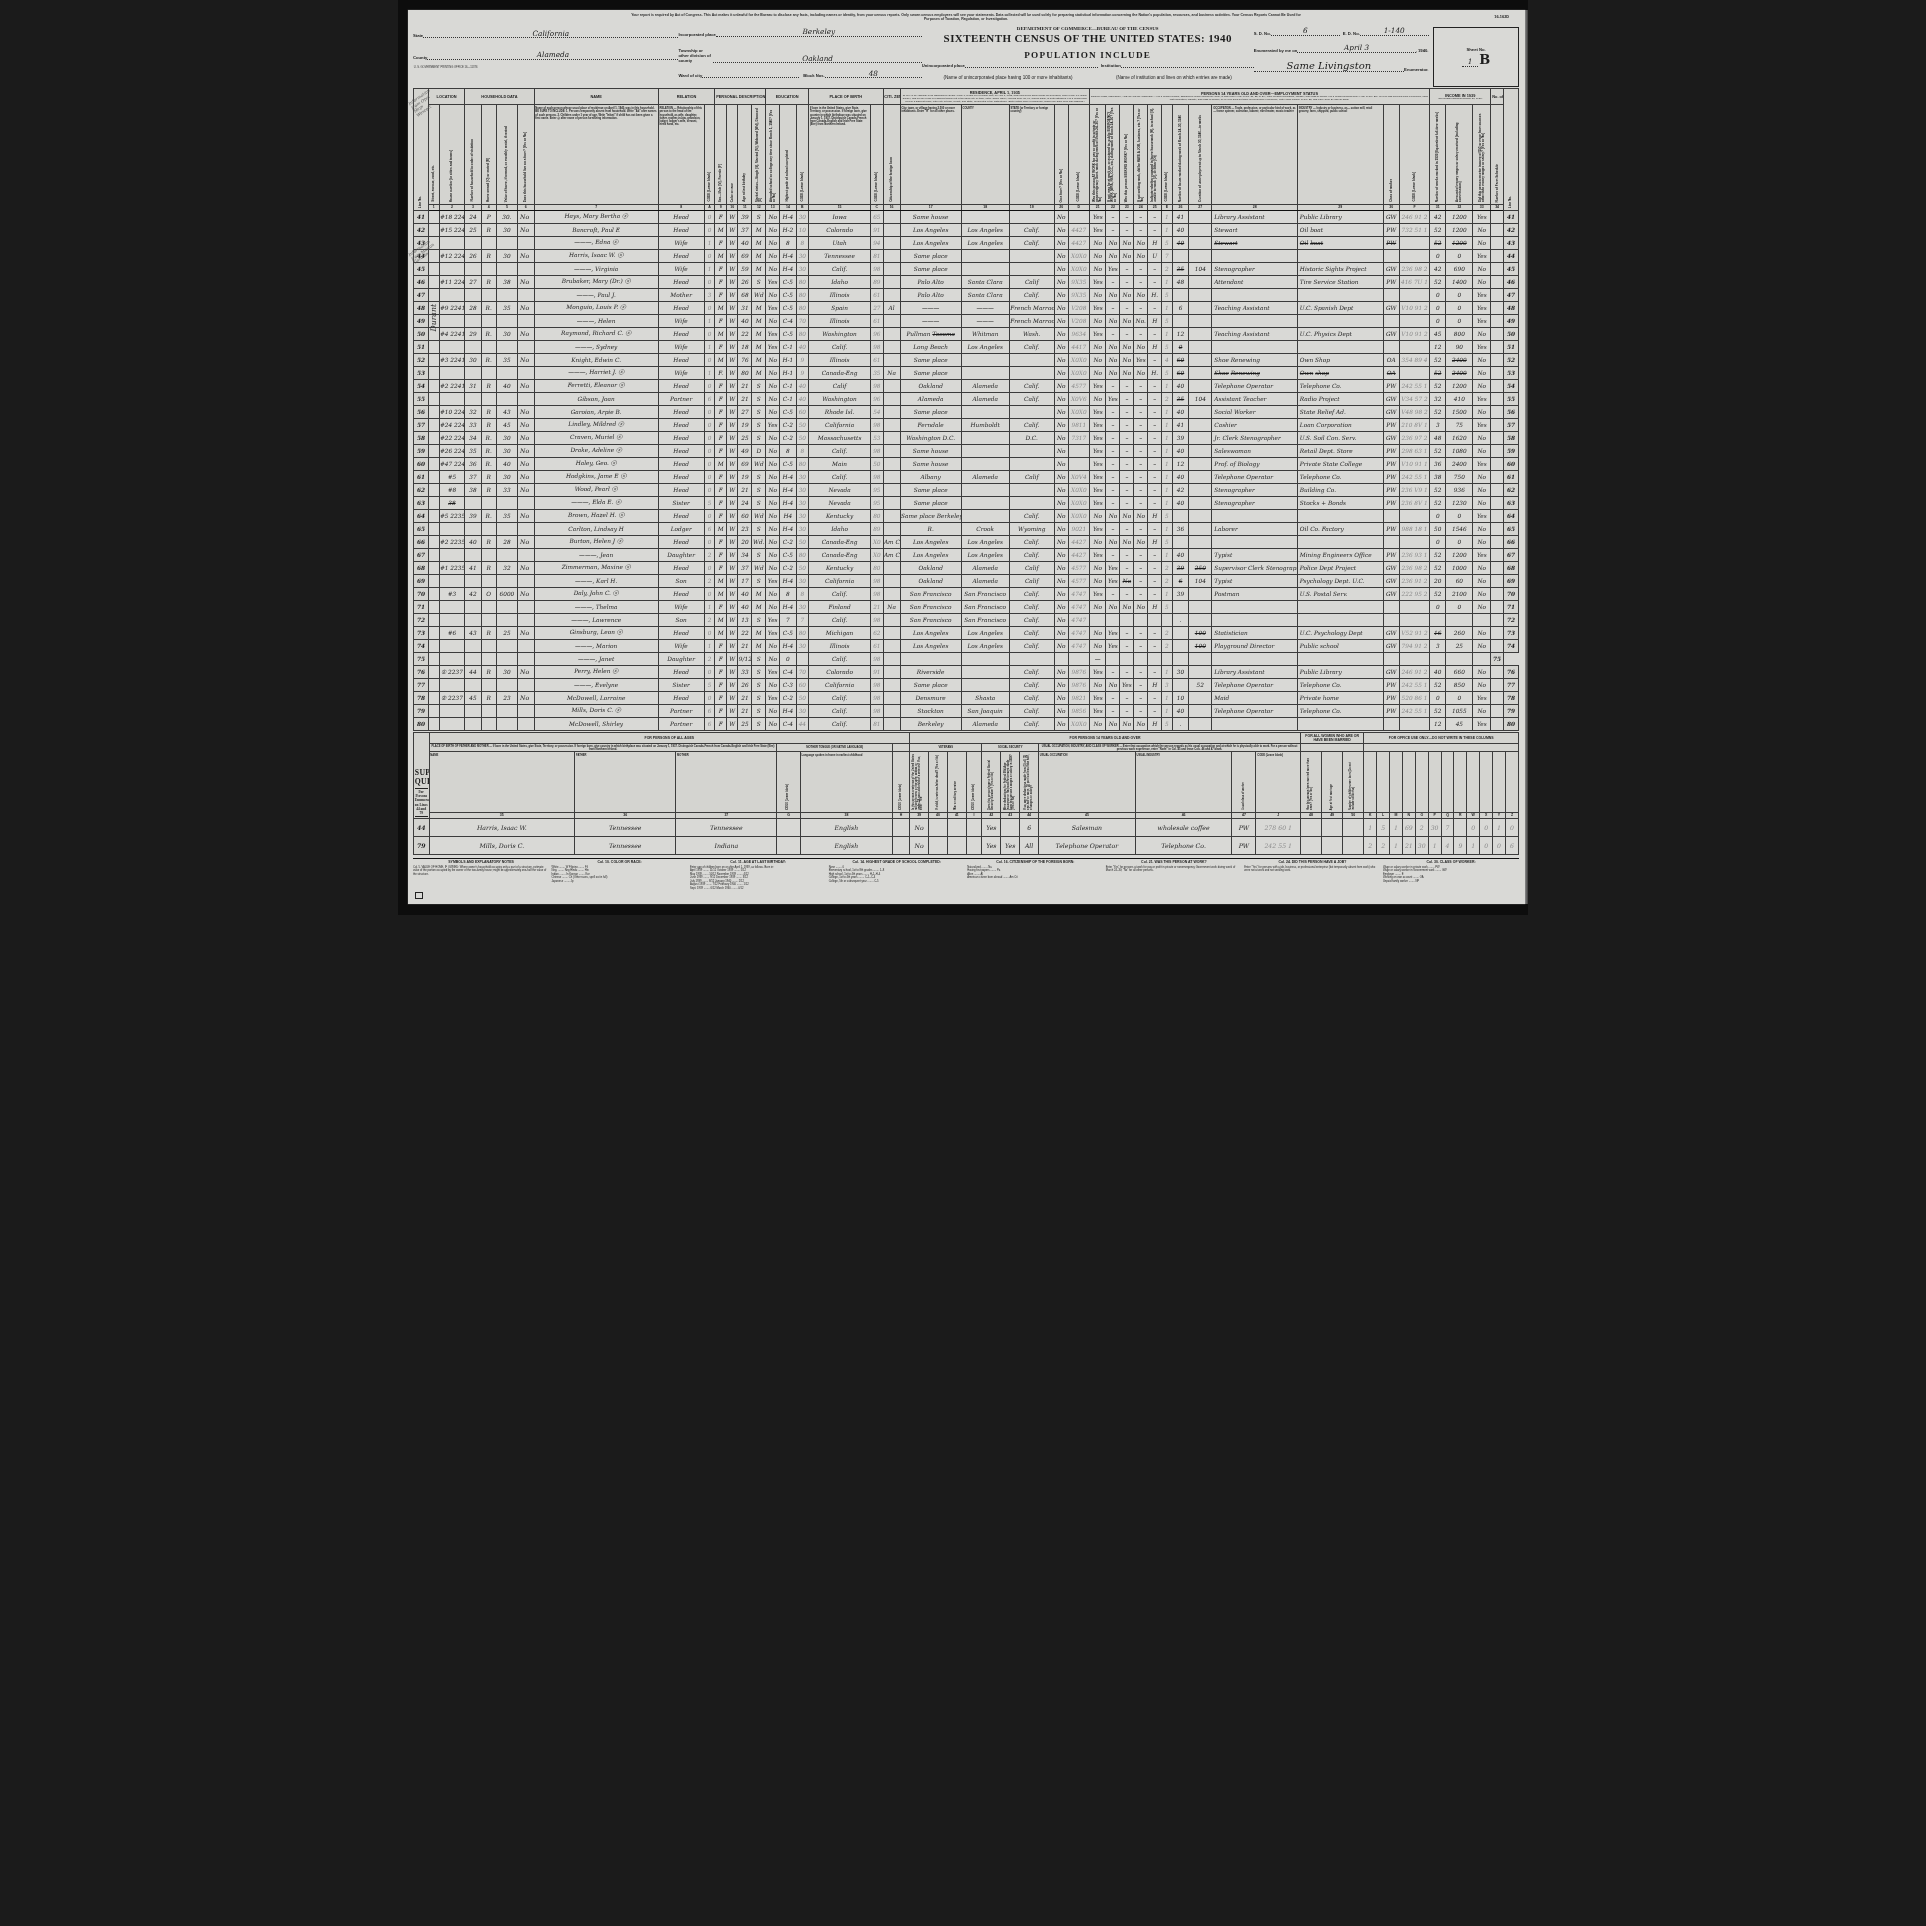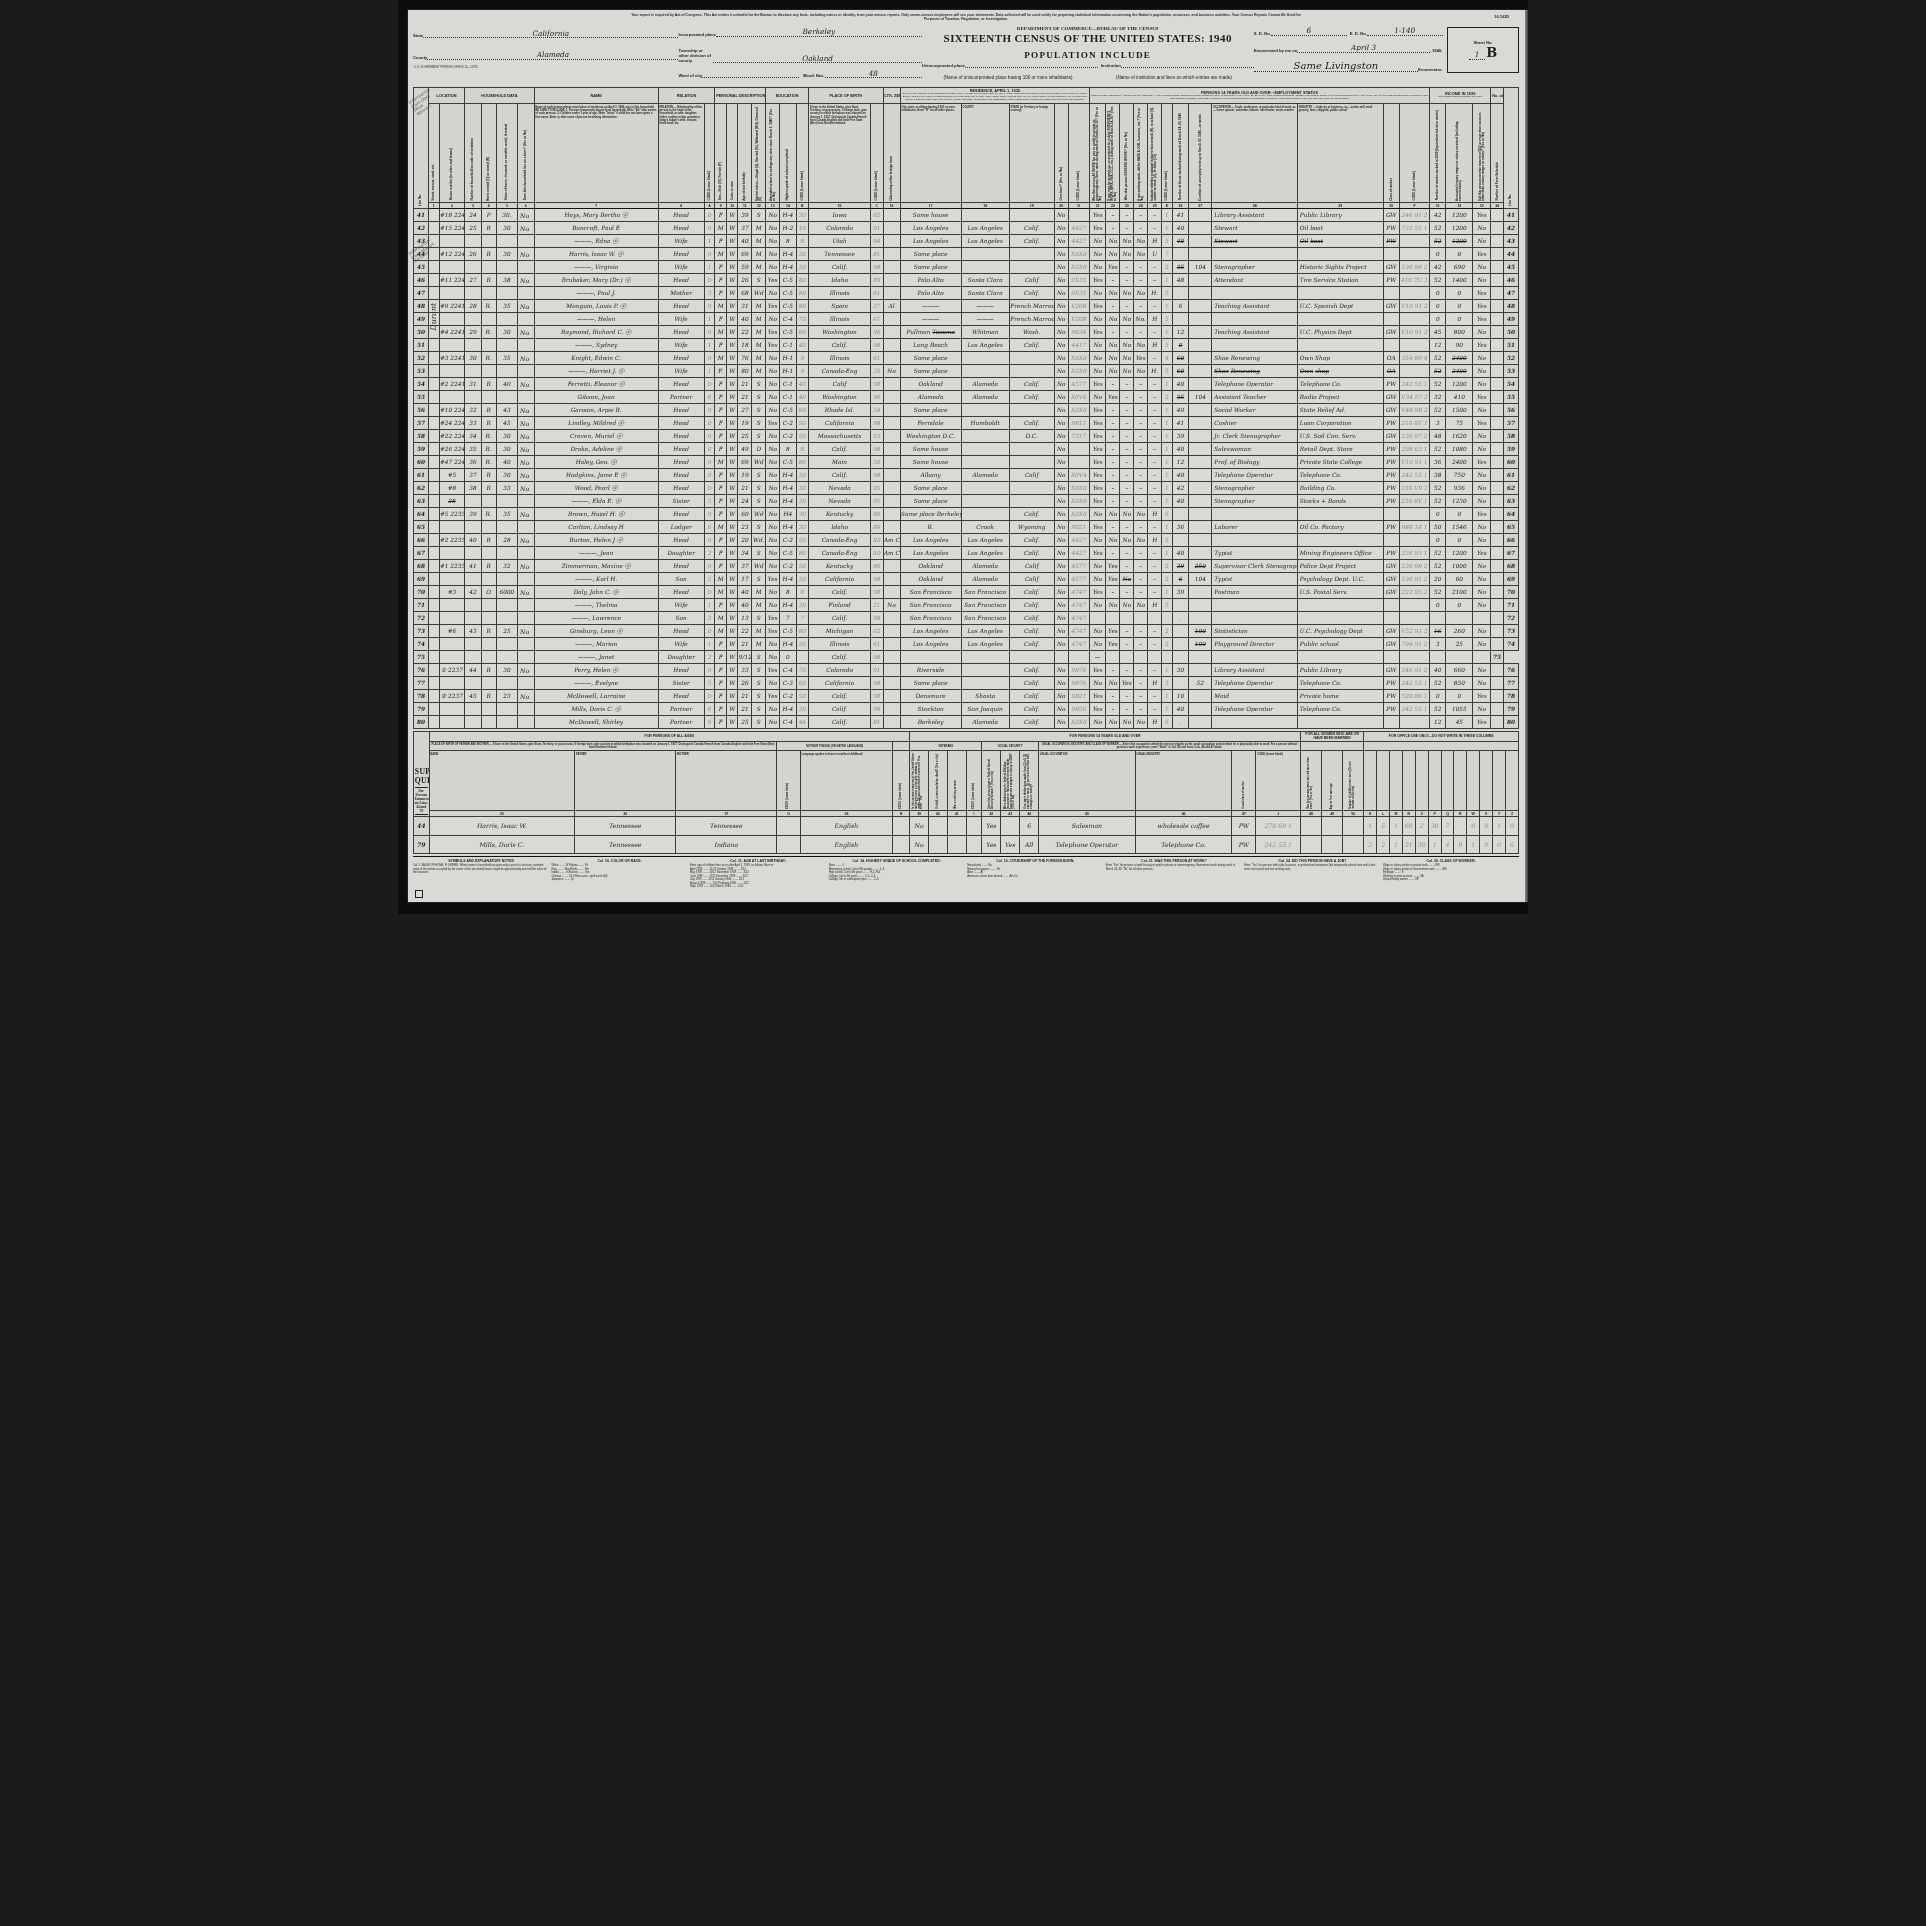--- a/index.html
+++ b/index.html
@@ -15,21 +15,21 @@
   .hleft{width:24%;padding-top:5.4px;}
   .hmid1{width:22%;padding-top:3.9px;}
   .hmid2{width:30%;text-align:center;}
   .hright{width:24%;padding-top:3.1px;}
   .fld{display:flex;align-items:flex-end;margin-bottom:6.2px;}
   .fld .lab{white-space:nowrap;font-weight:bold;font-size:4.2px;}
   .wrt{font-family:"DejaVu Serif",serif;font-style:italic;font-size:7.3px;color:#1a1a1a;border-bottom:0.6px dotted #333;flex:1;text-align:center;line-height:1;padding:0 2.3px 0.4px 2.3px;}
   .t1{font-size:5px;font-weight:bold;font-family:"Liberation Serif",serif;margin-top:1.5px;}
   .t2{font-size:11px;font-weight:bold;font-family:"Liberation Serif",serif;letter-spacing:0.4px;margin-top:1.5px;}
   .t3{font-size:9.2px;font-weight:bold;font-family:"Liberation Serif",serif;letter-spacing:1.2px;margin-top:5.4px;}
-  .sheetbox{border:0.8px solid #222;width:46px;text-align:center;float:right;margin-left:4.6px;padding:12px;}
+  .sheetbox{border:0.8px solid #222;width:46px;text-align:center;float:right;margin-left:4.6px;padding:19px;}
   .sheetbox .lab{font-weight:bold;font-size:4.2px;}
   .bigB{font-family:"DejaVu Serif",serif;font-weight:bold;font-size:13px;}
   .gpo{font-size:2.7px;margin:0.8px 0 0.8px 0.8px;color:#333;}
   
   table{border-collapse:collapse;table-layout:fixed;}
   .mt{width:100%;margin-top:0.8px;border-top:1.2px solid #111;}
   .mt th,.mt td{border:0.4px solid #3c3c3c;overflow:hidden;white-space:nowrap;}
   .mt thead th{background:#d4d4d0;font-weight:bold;}
   .grp{font-size:3.9px;padding:0.8px;border-bottom:0.8px solid #222;}
   .grp .sub{font-weight:normal;font-size:2.5px;white-space:normal;line-height:1.15;max-height:17.7px;overflow:hidden;}

